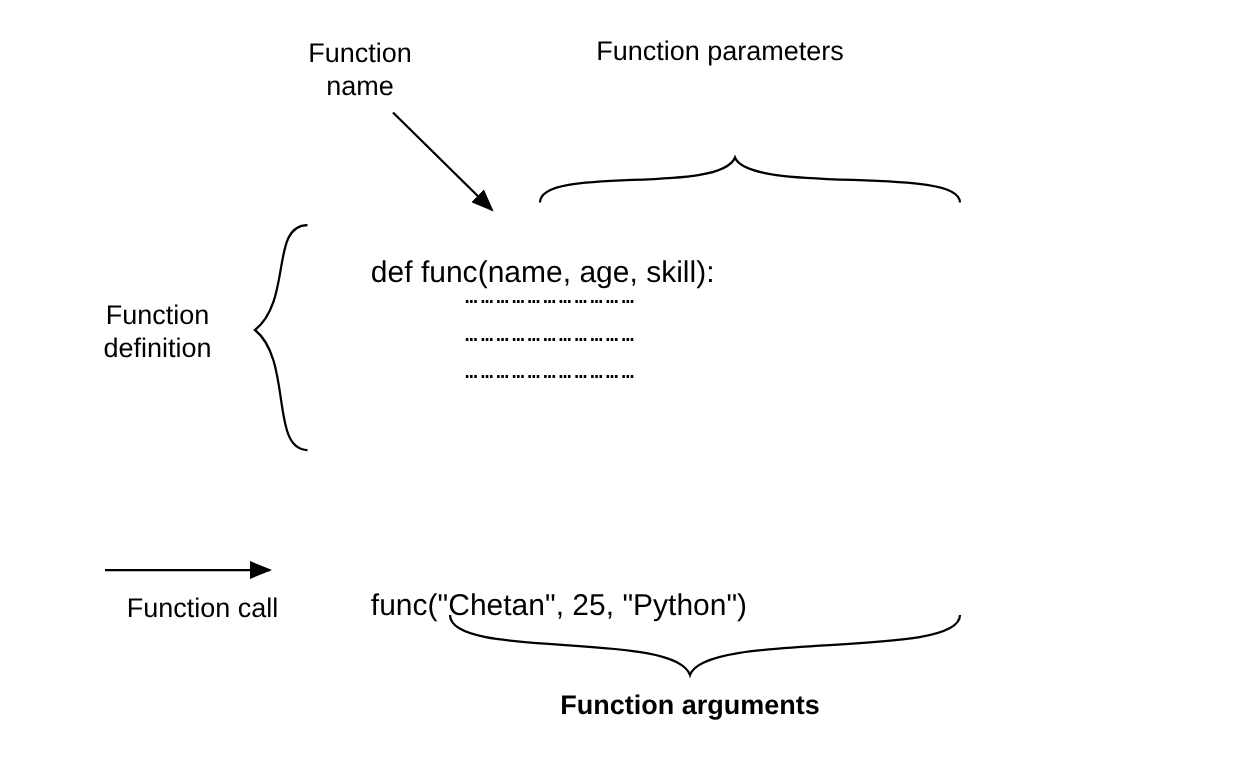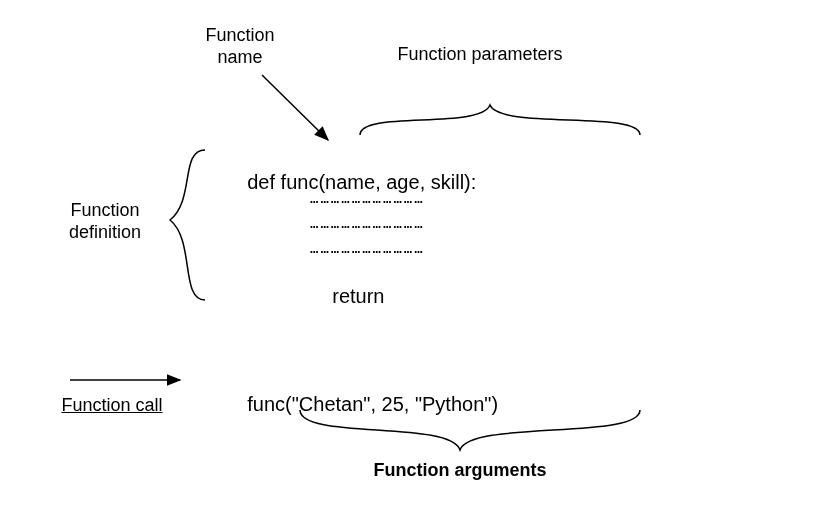--- a/index.html
+++ b/index.html
@@ -45,42 +45,39 @@
   }
 </style>
 </head>
 <body>
 
 <div class="stage">
 
   <div class="label" style="left:190px; top:25px; width:100px; white-space:pre-line;">Function
 name</div>
 
-  <div class="label" style="left:370px; top:44px; width:220px;text-align:center;">Function parameters</div>
+  <div class="label" style="left:370px; top:24px; width:220px;text-align:center;">Function parameters</div>
 
   <div class="code" style="left:225px; top:148px;">
     <span>def</span><span> </span><span>func</span><span>(</span><span>name</span><span>, </span><span>age</span><span>, </span><span>skill</span><span>):</span>
   </div>
 
   <div class="dots" style="left:310px; top:190px;">……………………………</div>
   <div class="dots" style="left:310px; top:215px;">……………………………</div>
   <div class="dots" style="left:310px; top:240px;">……………………………</div>
 
-  <div class="code" style="left:310px; top:262px;">
-    <span>return</span>
-  </div>
 
   <div class="label" style="left:55px; top:200px; width:100px; white-space:pre-line;">Function
 definition</div>
 
   <div class="code" style="left:225px; top:370px;">
     <span>func</span><span>(</span><span>"Chetan"</span><span>, </span><span>25</span><span>, </span><span>"Python"</span><span>)</span>
   </div>
 
-  <div class="label" style="left:52px; top:395px; width:120px;text-decoration:underline;">Function call</div>
+  <div class="label" style="left:75px; top:395px; width:120px;">Function call</div>
 
   <div class="label" style="left:350px; top:460px; width:220px;font-weight:bold;">Function arguments</div>
 
   <svg class="overlay" viewBox="0 0 836 518">
     <defs>
       <marker id="arrowhead" markerWidth="10" markerHeight="8" refX="9" refY="4" orient="auto">
         <polygon points="0 0, 10 4, 0 8" fill="#000"></polygon>
       </marker>
     </defs>
 

